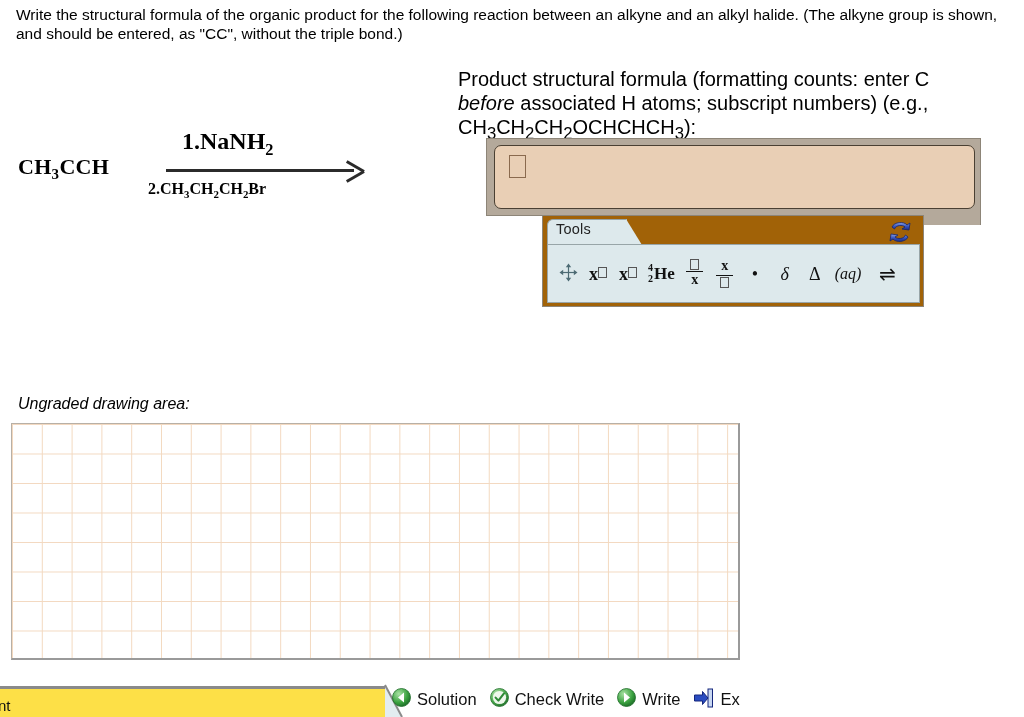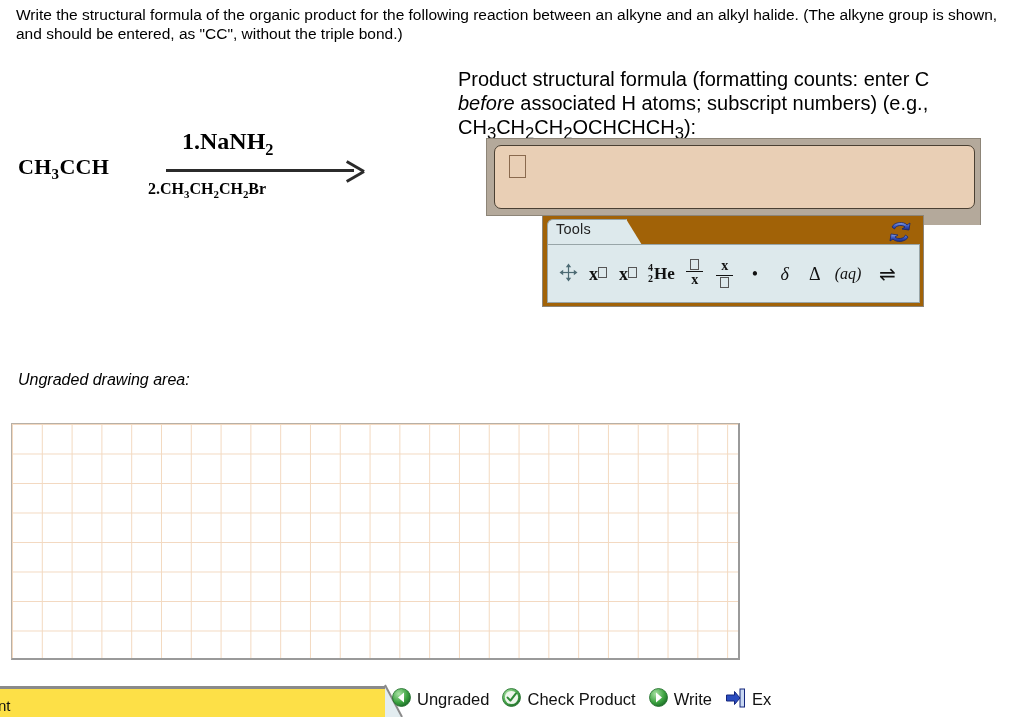--- a/index.html
+++ b/index.html
@@ -273,21 +273,21 @@
     line-height: 1.05;
     margin-right: 1px;
     font-weight: bold;
   }
   .iso .el { font-weight: bold; font-size: 17px; }
 
   
   #drawing-label {
     position: absolute;
     left: 18px;
-    top: 371px;
+    top: 395px;
     font-size: 16px;
     font-style: italic;
     color: #000;
   }
   #drawing-grid {
     position: absolute;
     left: 11px;
     top: 423px;
     width: 729px;
     height: 237px;
@@ -515,40 +515,40 @@
             <radialGradient id="gg1" cx="35%" cy="30%" r="75%">
               <stop offset="0%" stop-color="#a9e2a4"></stop>
               <stop offset="65%" stop-color="#3aa13f"></stop>
               <stop offset="100%" stop-color="#1c6b27"></stop>
             </radialGradient>
           </defs>
           <circle cx="9.5" cy="9.5" r="9" fill="url(#gg1)" stroke="#1c6b27" stroke-width="0.8"></circle>
           <path d="M12 4.5 L6 9.5 L12 14.5 Z" fill="#ffffff"></path>
         </svg>
       </span>
-      <span class="nav-label">Ungraded</span>
+      <span class="nav-label">Solution</span>
     </div>
 
 
     <div class="nav-item">
       <span class="nav-icon">
         <svg width="19" height="19" viewBox="0 0 19 19" aria-hidden="true">
           <defs>
             <radialGradient id="gg2" cx="35%" cy="30%" r="75%">
               <stop offset="0%" stop-color="#b7e6b0"></stop>
               <stop offset="62%" stop-color="#49a94c"></stop>
               <stop offset="100%" stop-color="#22702c"></stop>
             </radialGradient>
           </defs>
           <circle cx="9.5" cy="9.5" r="9" fill="url(#gg2)" stroke="#22702c" stroke-width="0.8"></circle>
           <circle cx="9.5" cy="9.5" r="6.6" fill="#eef7ec"></circle>
           <path d="M5.6 9.6 L8.4 12.6 L14 5.4" fill="none" stroke="#2f8a37" stroke-width="2.1" stroke-linecap="round" stroke-linejoin="round"></path>
         </svg>
       </span>
-      <span class="nav-label">Check Product</span>
+      <span class="nav-label">Check Write</span>
     </div>
 
     <div class="nav-item">
       <span class="nav-icon">
         <svg width="19" height="19" viewBox="0 0 19 19" aria-hidden="true">
           <circle cx="9.5" cy="9.5" r="9" fill="url(#gg1)" stroke="#1c6b27" stroke-width="0.8"></circle>
           <path d="M7 4.5 L13 9.5 L7 14.5 Z" fill="#ffffff"></path>
         </svg>
       </span>
       <span class="nav-label">Write</span>

